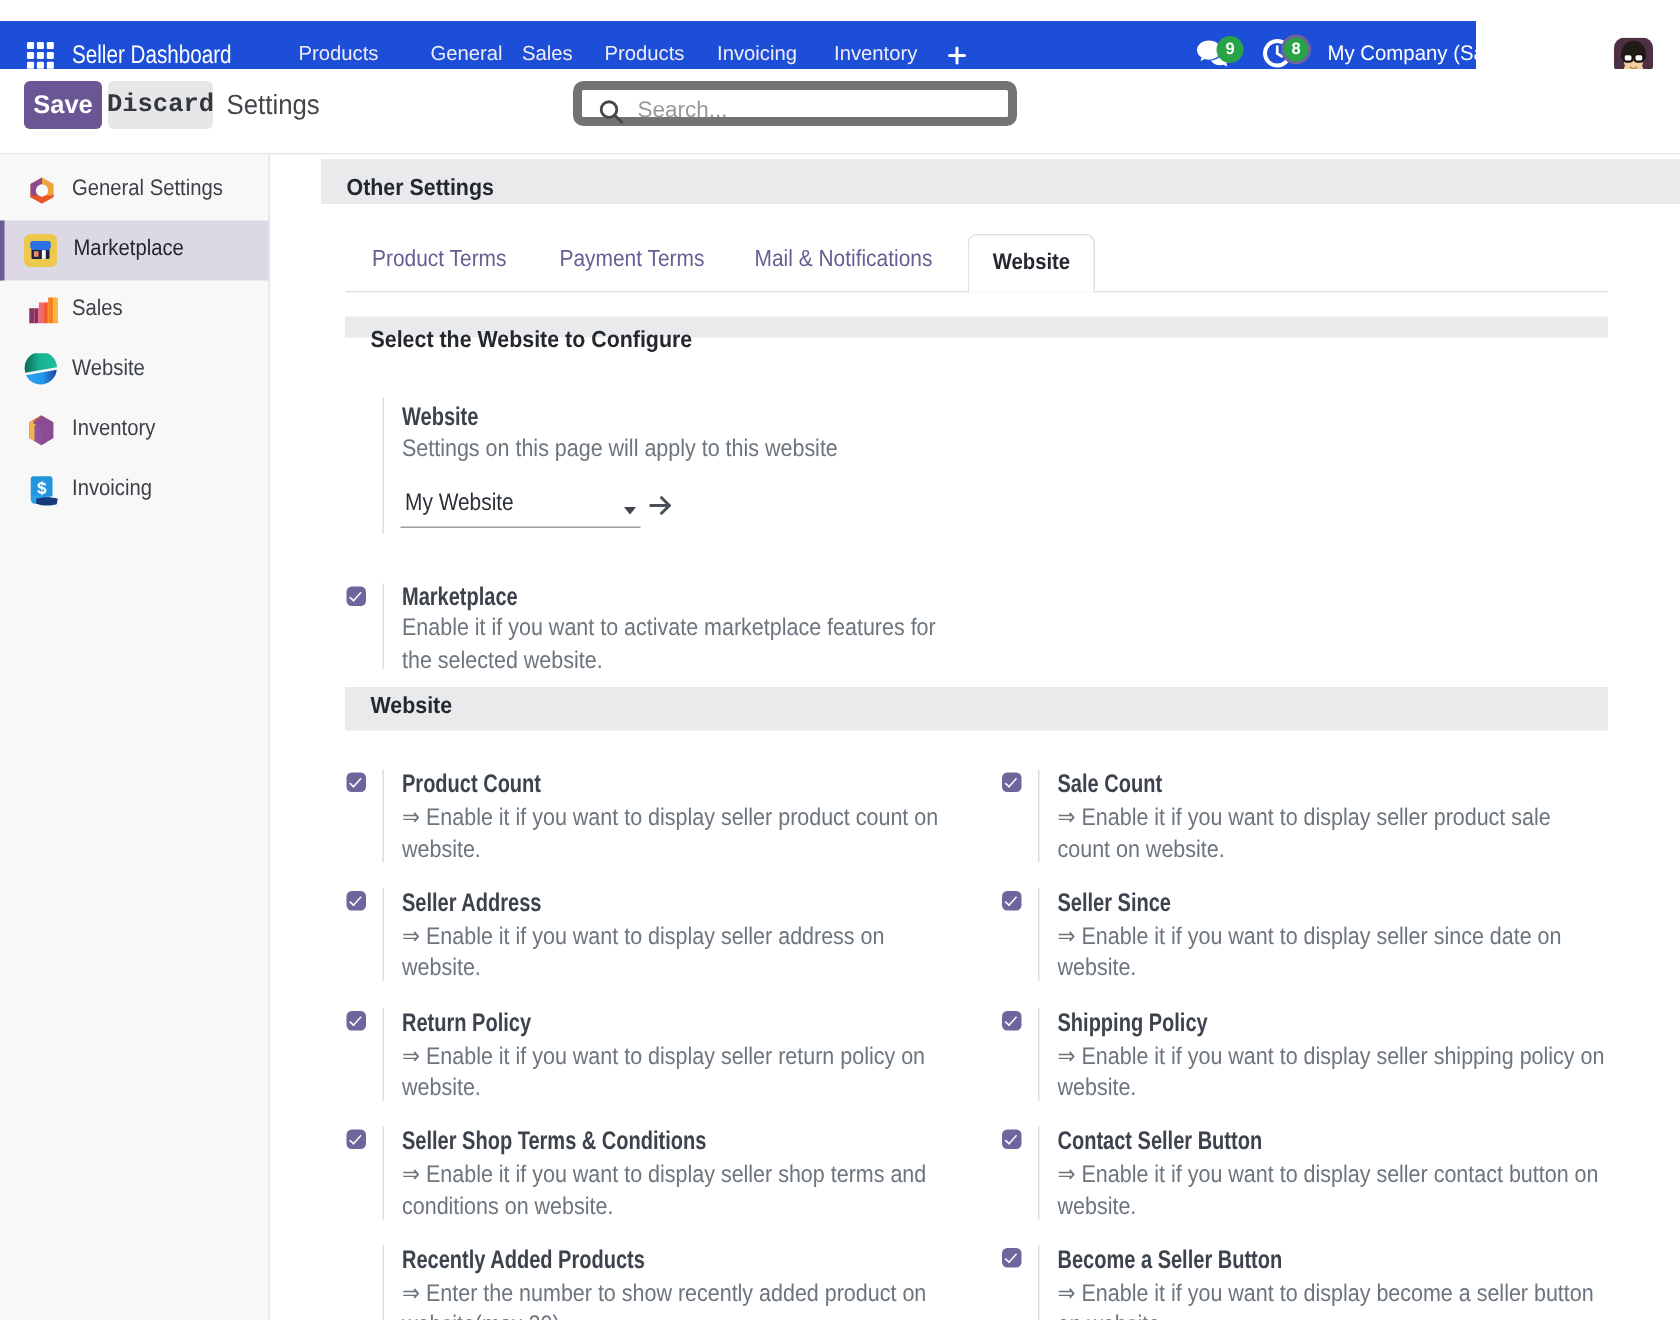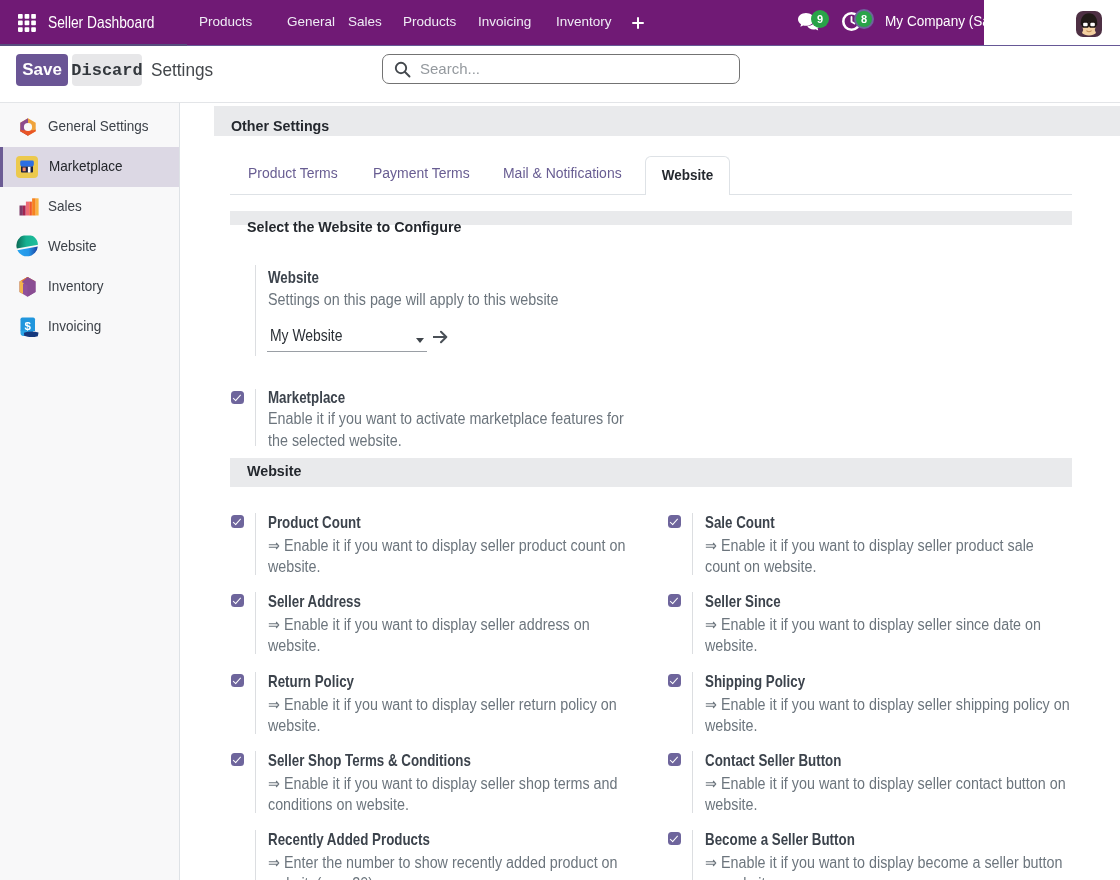--- a/index.html
+++ b/index.html
@@ -1,41 +1,41 @@
 <!DOCTYPE html>
 <html><head>
 <meta charset="utf-8">
 <style>
 * { margin:0; padding:0; box-sizing:border-box; }
 html,body { width:1120px; height:880px; overflow:hidden; background:#fff;
   font-family:"Liberation Sans", sans-serif; }
 .abs { position:absolute; }
 
 
-#navbar { position:absolute; left:0; top:0; width:984px; height:46px; background:#701a75; }
+#navbar { position:absolute; left:0; top:14px; width:984px; height:46px; background:#1d4ed8; }
 #navbar .darkedge { position:absolute; left:0; bottom:0; width:187px; height:2px; background:#574e7e; }
 #navbar .softedge { position:absolute; left:187px; bottom:0; width:933px; height:1px; background:#665896; }
 #brand { position:absolute; left:48px; top:13.5px; color:#fff; font-size:17px; line-height:17px;
   transform:scaleX(0.81); transform-origin:left top; white-space:nowrap; }
 .navmenu { position:absolute; top:-1px; height:46px; color:#efecf5; font-size:13.5px; line-height:46px; }
 #mycompany { position:absolute; left:885px; top:-2.5px; line-height:46px; font-size:14px; color:#fff;
   transform:scaleX(0.97); transform-origin:left center; white-space:nowrap; }
 #avatar { position:absolute; left:1076px; top:11px; width:26px; height:26px; border-radius:7px; overflow:hidden; }
 .badge { position:absolute; width:18px; height:18px; border-radius:50%; background:#29a348; color:#fff;
   font-size:11px; font-weight:bold; text-align:center; line-height:18px; }
 
 
 #cp { position:absolute; left:0; top:46px; width:1120px; height:57px; background:#fff; border-bottom:1px solid #e3e5e8; }
 .btn { position:absolute; top:8px; height:32px; border-radius:4px; font-size:17px; font-weight:bold;
   display:flex; align-items:center; justify-content:center; }
 #btn-save { left:16px; width:52px; background:#6a5595; color:#fff; }
 #btn-discard { left:72px; width:70px; background:#e7e7e9; color:#33383d;font-family:Liberation Mono, monospace; }
 #bc-settings { position:absolute; left:151px; top:14px; font-size:18.5px; line-height:19px; color:#43474b;
   transform:scaleX(0.93); transform-origin:left top; white-space:nowrap; }
-#searchbox { position:absolute; left:382px; top:8px; width:358px; height:30px; border:1px solid #737373;
+#searchbox { position:absolute; left:382px; top:8px; width:296px; height:30px; border:6px solid #737373;
   border-radius:7px; background:#fff; }
 #searchbox .ph { position:absolute; left:37px; top:6px; font-size:15px; line-height:15px; color:#94999e; }
 
 
 #sidebar { position:absolute; left:0; top:103px; width:180px; height:777px; background:#f8f8f9; border-right:1px solid #dee2e6; }
 .srow { position:absolute; left:0; width:179px; height:40px; }
 .srow .lbl { position:absolute; left:48px; top:-1px; line-height:40px; font-size:15px; color:#3c4148;
   transform:scaleX(0.9); transform-origin:left center; white-space:nowrap; }
 .srow.active { background:#dcd8e4; border-left:3px solid #6b5b94; }
 .srow.active .lbl { color:#23262b; font-weight:500; left:46px; }

